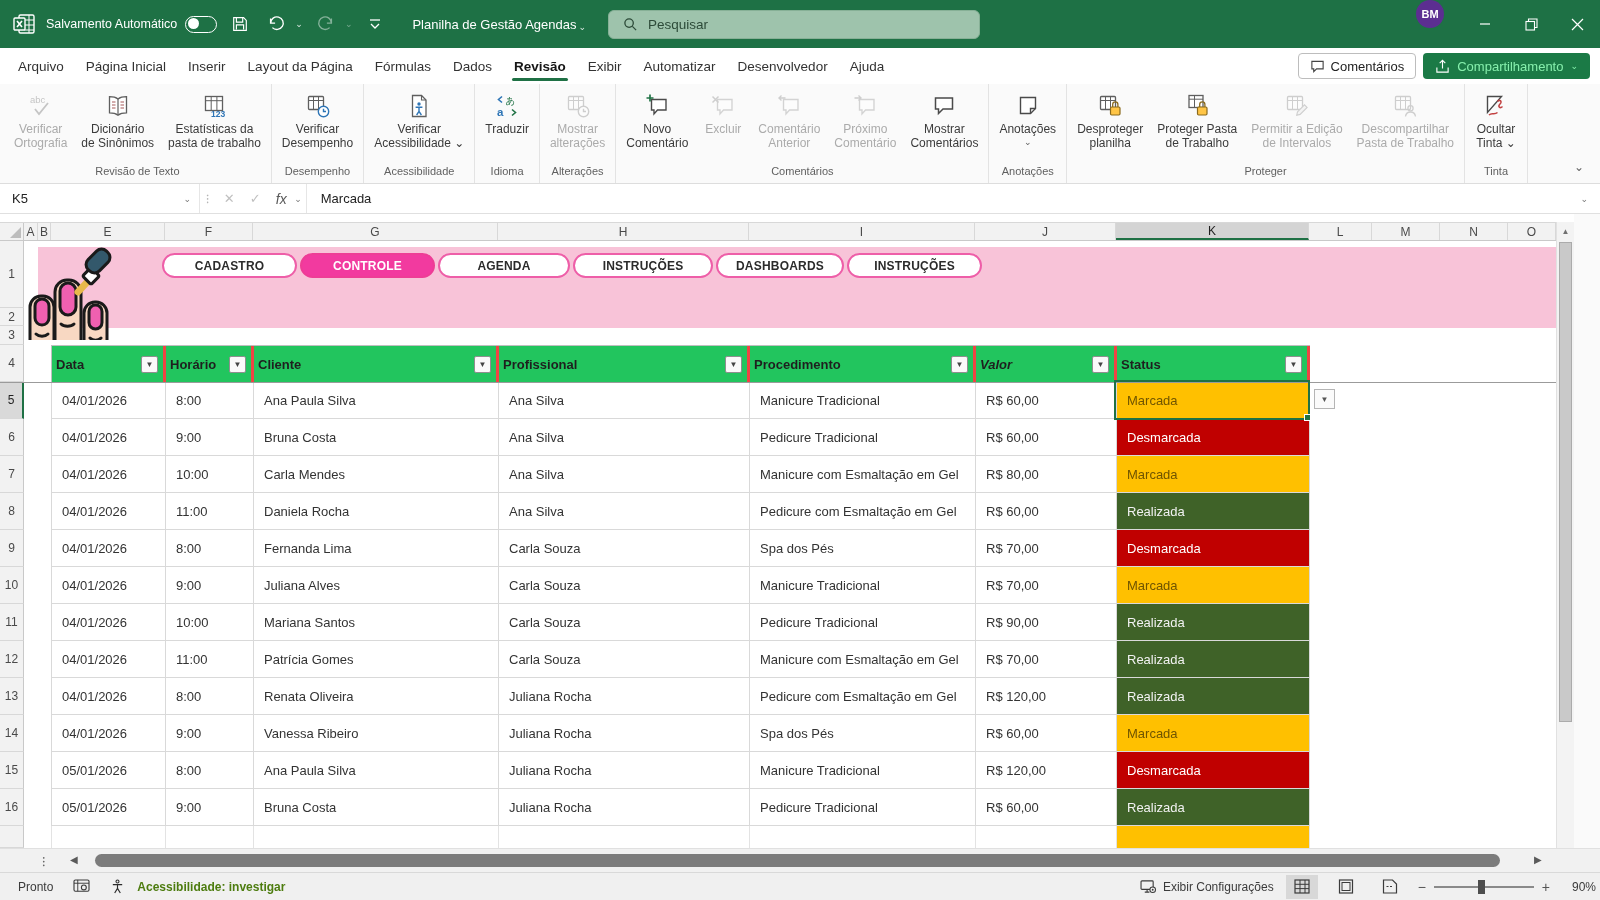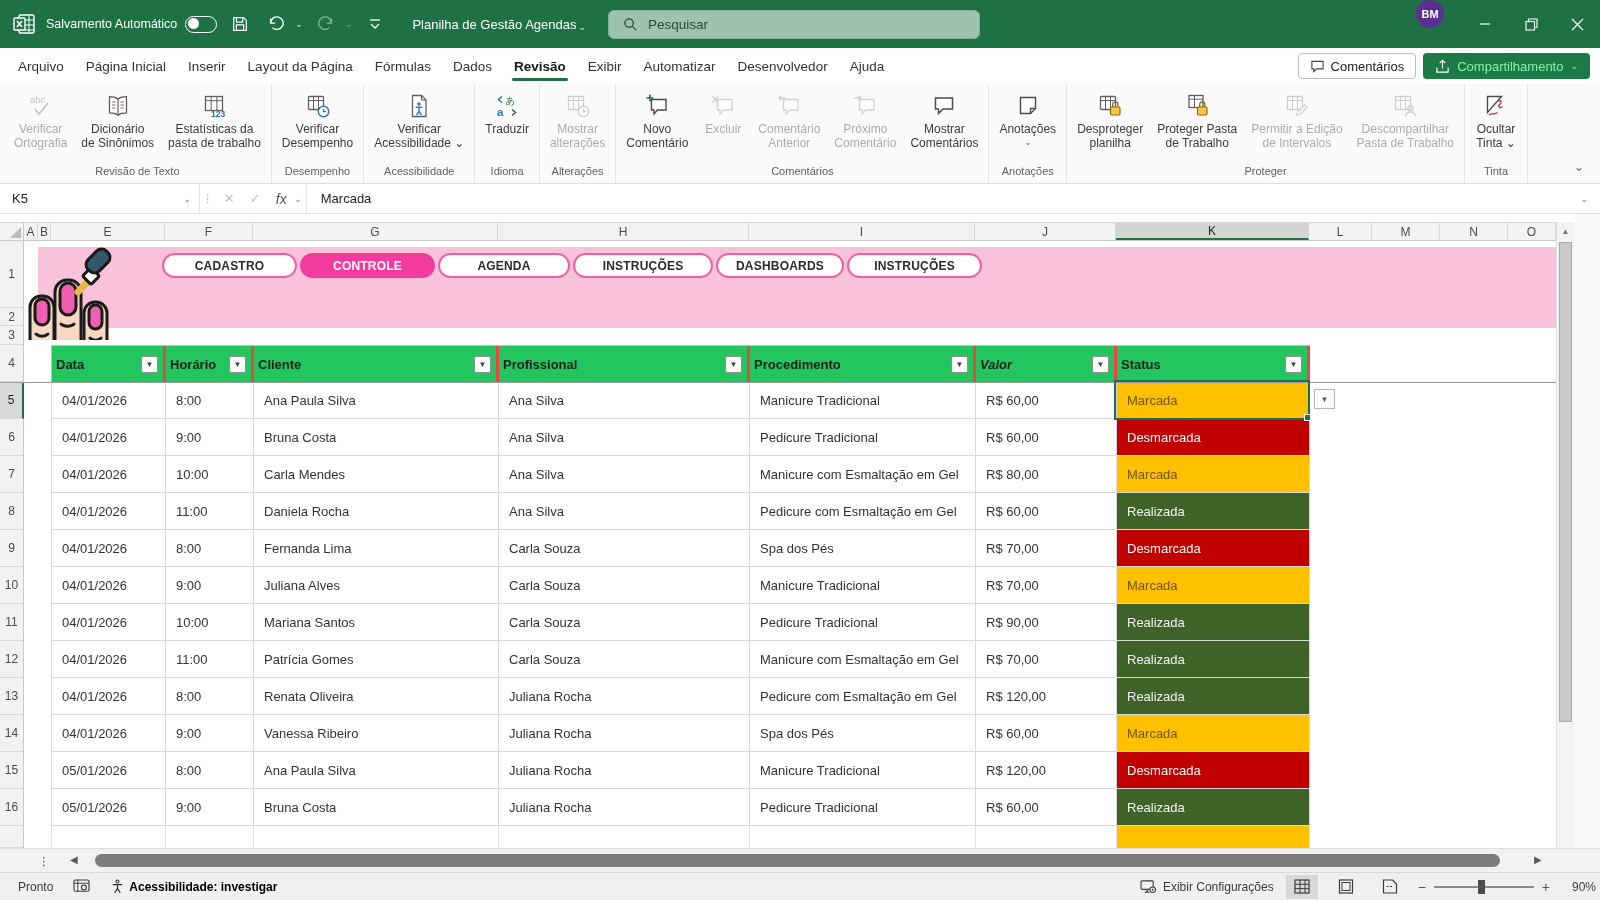--- a/index.html
+++ b/index.html
@@ -95,21 +95,21 @@
   .chrome-right{position:absolute;left:1574px;top:214px;width:26px;height:634px;background:#FAFAFA}
   .hscrollrow{position:absolute;left:0;top:848px;width:1600px;height:24px;background:#F1F1F1;border-top:1px solid #E0E0E0}
   .hs-dots{position:absolute;left:42px;top:3px;color:#666;font-size:13px}
   .hs-left{position:absolute;left:70px;top:5px;color:#5A5A5A;font-size:10px}
   .hs-thumb{position:absolute;left:95px;top:5px;width:1405px;height:13px;background:#7C7C7C;border-radius:7px}
   .hs-right{position:absolute;left:1534px;top:5px;color:#5A5A5A;font-size:10px}
 
   
   .statusbar{position:absolute;left:0;top:872px;width:1600px;height:28px;background:#F0F0F0;border-top:1px solid #D9D9D9;display:flex;align-items:center;font-size:12px;color:#3B3B3B}
   .sb-left{display:flex;align-items:center;gap:20px;padding-left:18px}
-  .sb-acc{display:flex;align-items:center;gap:4px;font-weight:bold;color:#000000}
+  .sb-acc{display:flex;align-items:center;gap:12px;font-weight:bold;color:#4d7c0f}
   .sb-right{position:absolute;right:4px;display:flex;align-items:center;gap:12px}
   .sb-display{display:flex;align-items:center;gap:6px}
   .viewbtn{width:32px;height:24px;display:flex;align-items:center;justify-content:center}
   .viewbtn.active{background:#D8D8D8}
   .zoomwrap{display:flex;align-items:center;gap:8px}
   .zoom-track{width:100px;height:2px;background:#8A8A8A;position:relative}
   .zoom-handle{position:absolute;left:44px;top:-6px;width:7px;height:14px;background:#4D4D4D}
   .zoom-sign{font-size:14px;color:#555}
   .sb-zoom{width:34px;text-align:right}
   svg{display:block}

